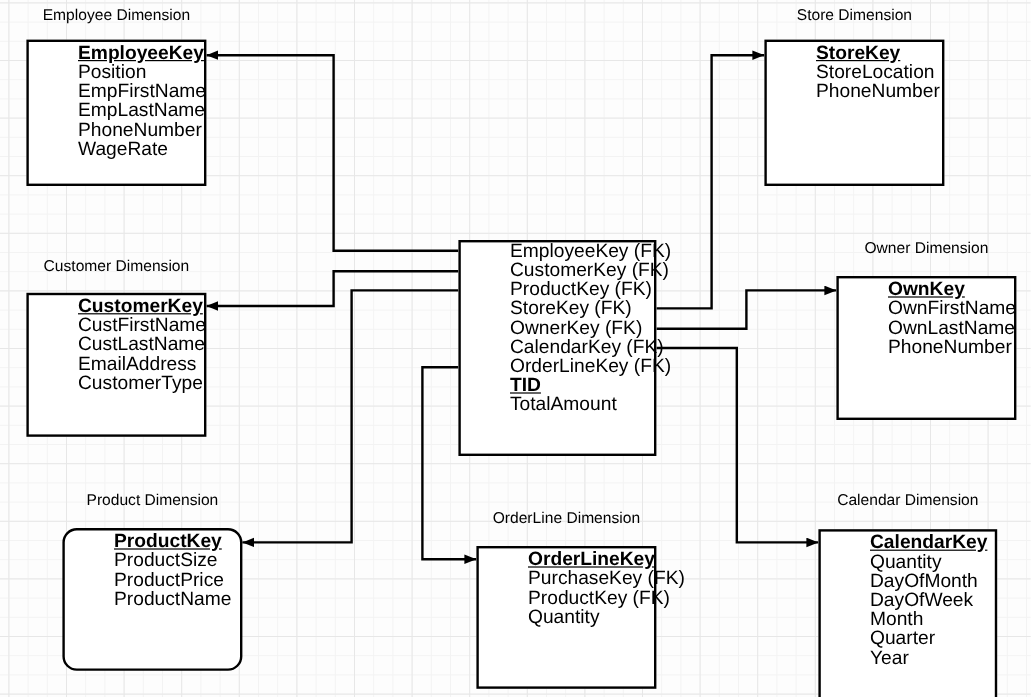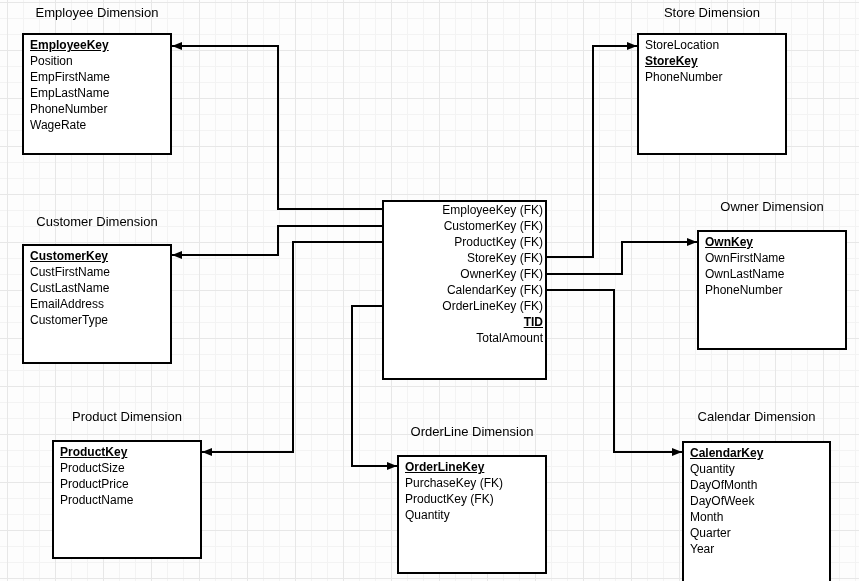--- a/index.html
+++ b/index.html
@@ -22,24 +22,24 @@
   .wires polyline{fill:none;stroke:#000;stroke-width:2px;}
   .tbl-title{
     position:absolute;height:16px;line-height:16px;
     font-size:13px;text-align:center;white-space:nowrap;
   }
   .tbl-box{
     position:absolute;box-sizing:border-box;
     background:#fff;border:2px solid #000;
     padding-top:2px;
   }
-  .tbl-box.fact{padding-top:0;text-align:right;}
+  .tbl-box.fact{padding-top:0;}
   .row{
-    height:16px;line-height:16px;font-size:12px;
-    padding-left:6px;padding-right:2px;white-space:nowrap;
+    height:16px;line-height:16px;font-size:16px;
+    padding-left:6px;padding-right:2px;white-space:nowrap;margin-left:35px;
   }
   .row.pk{font-weight:bold;text-decoration:underline;}
 </style>
 </head>
 <body>
 
 <div class="canvas">
 
   <svg class="wires" width="859" height="581" viewBox="0 0 859 581">
     <defs>
@@ -61,22 +61,22 @@
     <div class="row pk">EmployeeKey</div>
     <div class="row">Position</div>
     <div class="row">EmpFirstName</div>
     <div class="row">EmpLastName</div>
     <div class="row">PhoneNumber</div>
     <div class="row">WageRate</div>
   </div>
 
   <div class="tbl-title" style="left:637px;top:5px;width:150px;">Store Dimension</div>
   <div class="tbl-box" style="left:637px;top:33px;width:150px;height:122px;">
+    <div class="row pk">StoreKey</div>
     <div class="row">StoreLocation</div>
-    <div class="row pk">StoreKey</div>
     <div class="row">PhoneNumber</div>
   </div>
 
   <div class="tbl-title" style="left:368px;top:176px;width:165px;margin-top:24px;">Sales FactTable</div>
   <div class="tbl-box fact" style="left:382px;top:200px;width:165px;height:180px;">
     <div class="row">EmployeeKey (FK)</div>
     <div class="row">CustomerKey (FK)</div>
     <div class="row">ProductKey (FK)</div>
     <div class="row">StoreKey (FK)</div>
     <div class="row">OwnerKey (FK)</div>
@@ -97,21 +97,21 @@
 
   <div class="tbl-title" style="left:697px;top:199px;width:150px;">Owner Dimension</div>
   <div class="tbl-box" style="left:697px;top:230px;width:150px;height:120px;">
     <div class="row pk">OwnKey</div>
     <div class="row">OwnFirstName</div>
     <div class="row">OwnLastName</div>
     <div class="row">PhoneNumber</div>
   </div>
 
   <div class="tbl-title" style="left:52px;top:409px;width:150px;">Product Dimension</div>
-  <div class="tbl-box" style="left:52px;top:440px;width:150px;height:119px;">
+  <div class="tbl-box" style="left:52px;top:440px;width:150px;height:119px;border-radius:12px;">
     <div class="row pk">ProductKey</div>
     <div class="row">ProductSize</div>
     <div class="row">ProductPrice</div>
     <div class="row">ProductName</div>
   </div>
 
   <div class="tbl-title" style="left:397px;top:424px;width:150px;">OrderLine Dimension</div>
   <div class="tbl-box" style="left:397px;top:455px;width:150px;height:119px;">
     <div class="row pk">OrderLineKey</div>
     <div class="row">PurchaseKey (FK)</div>

